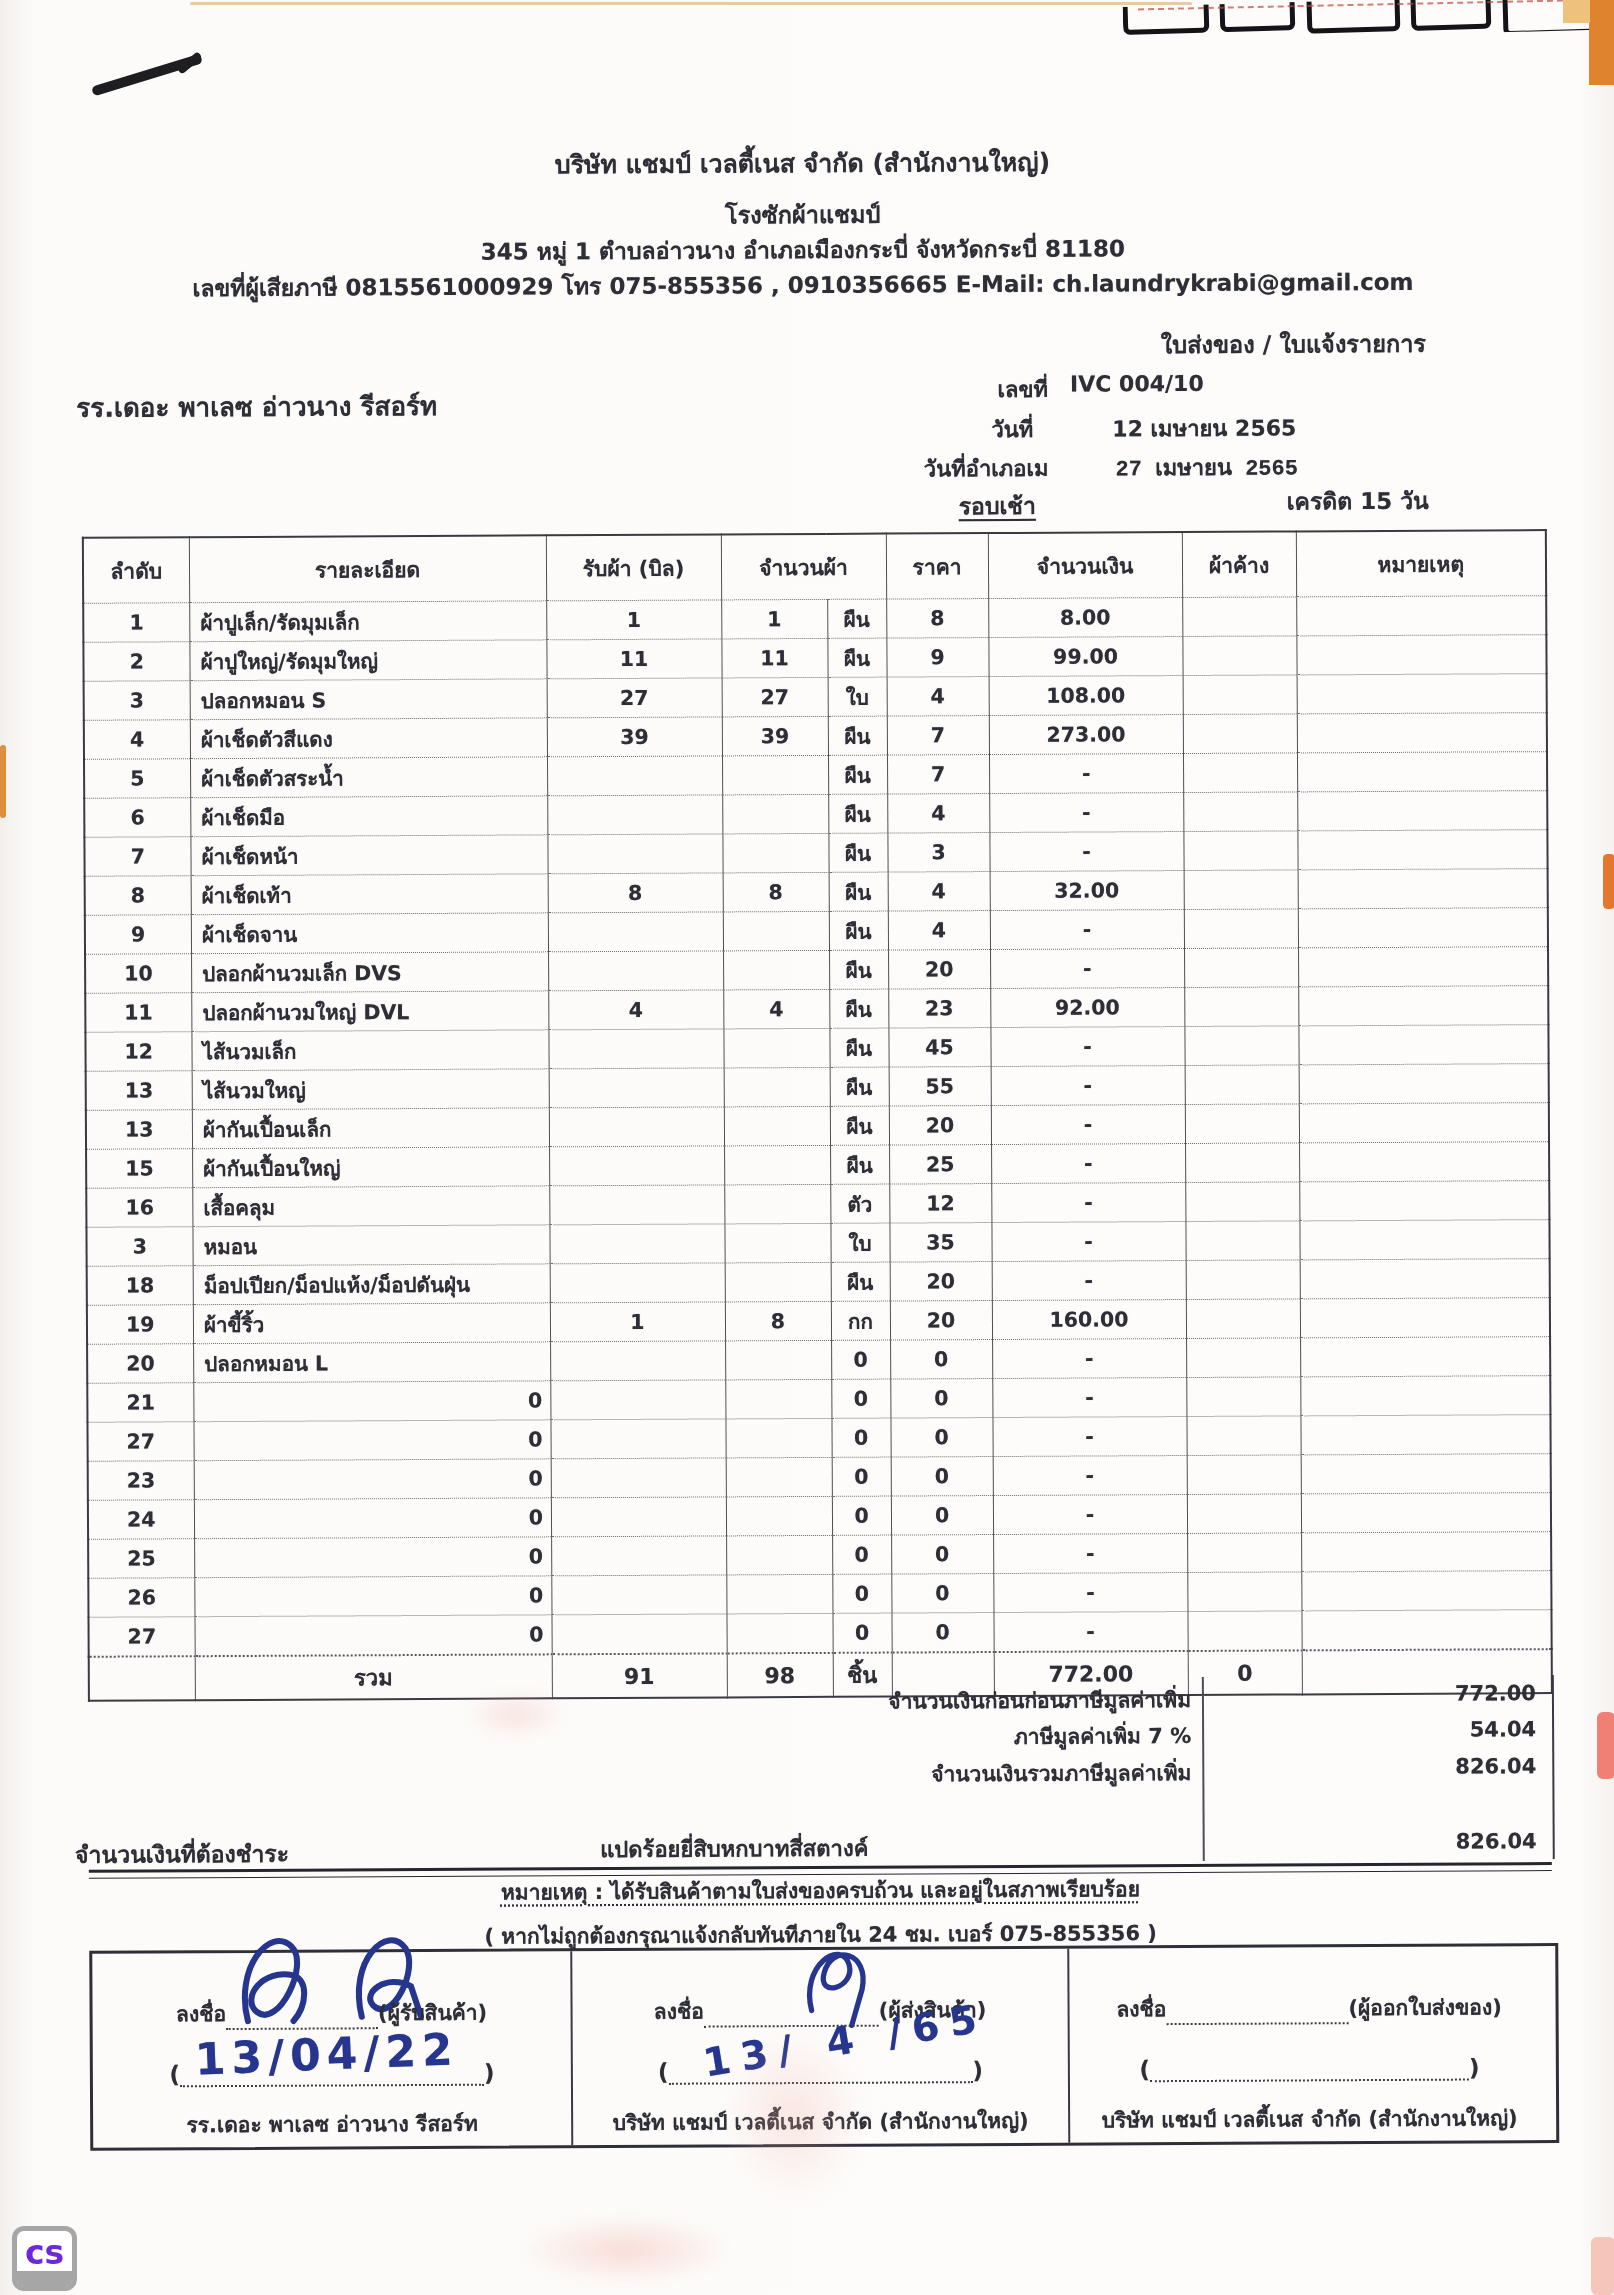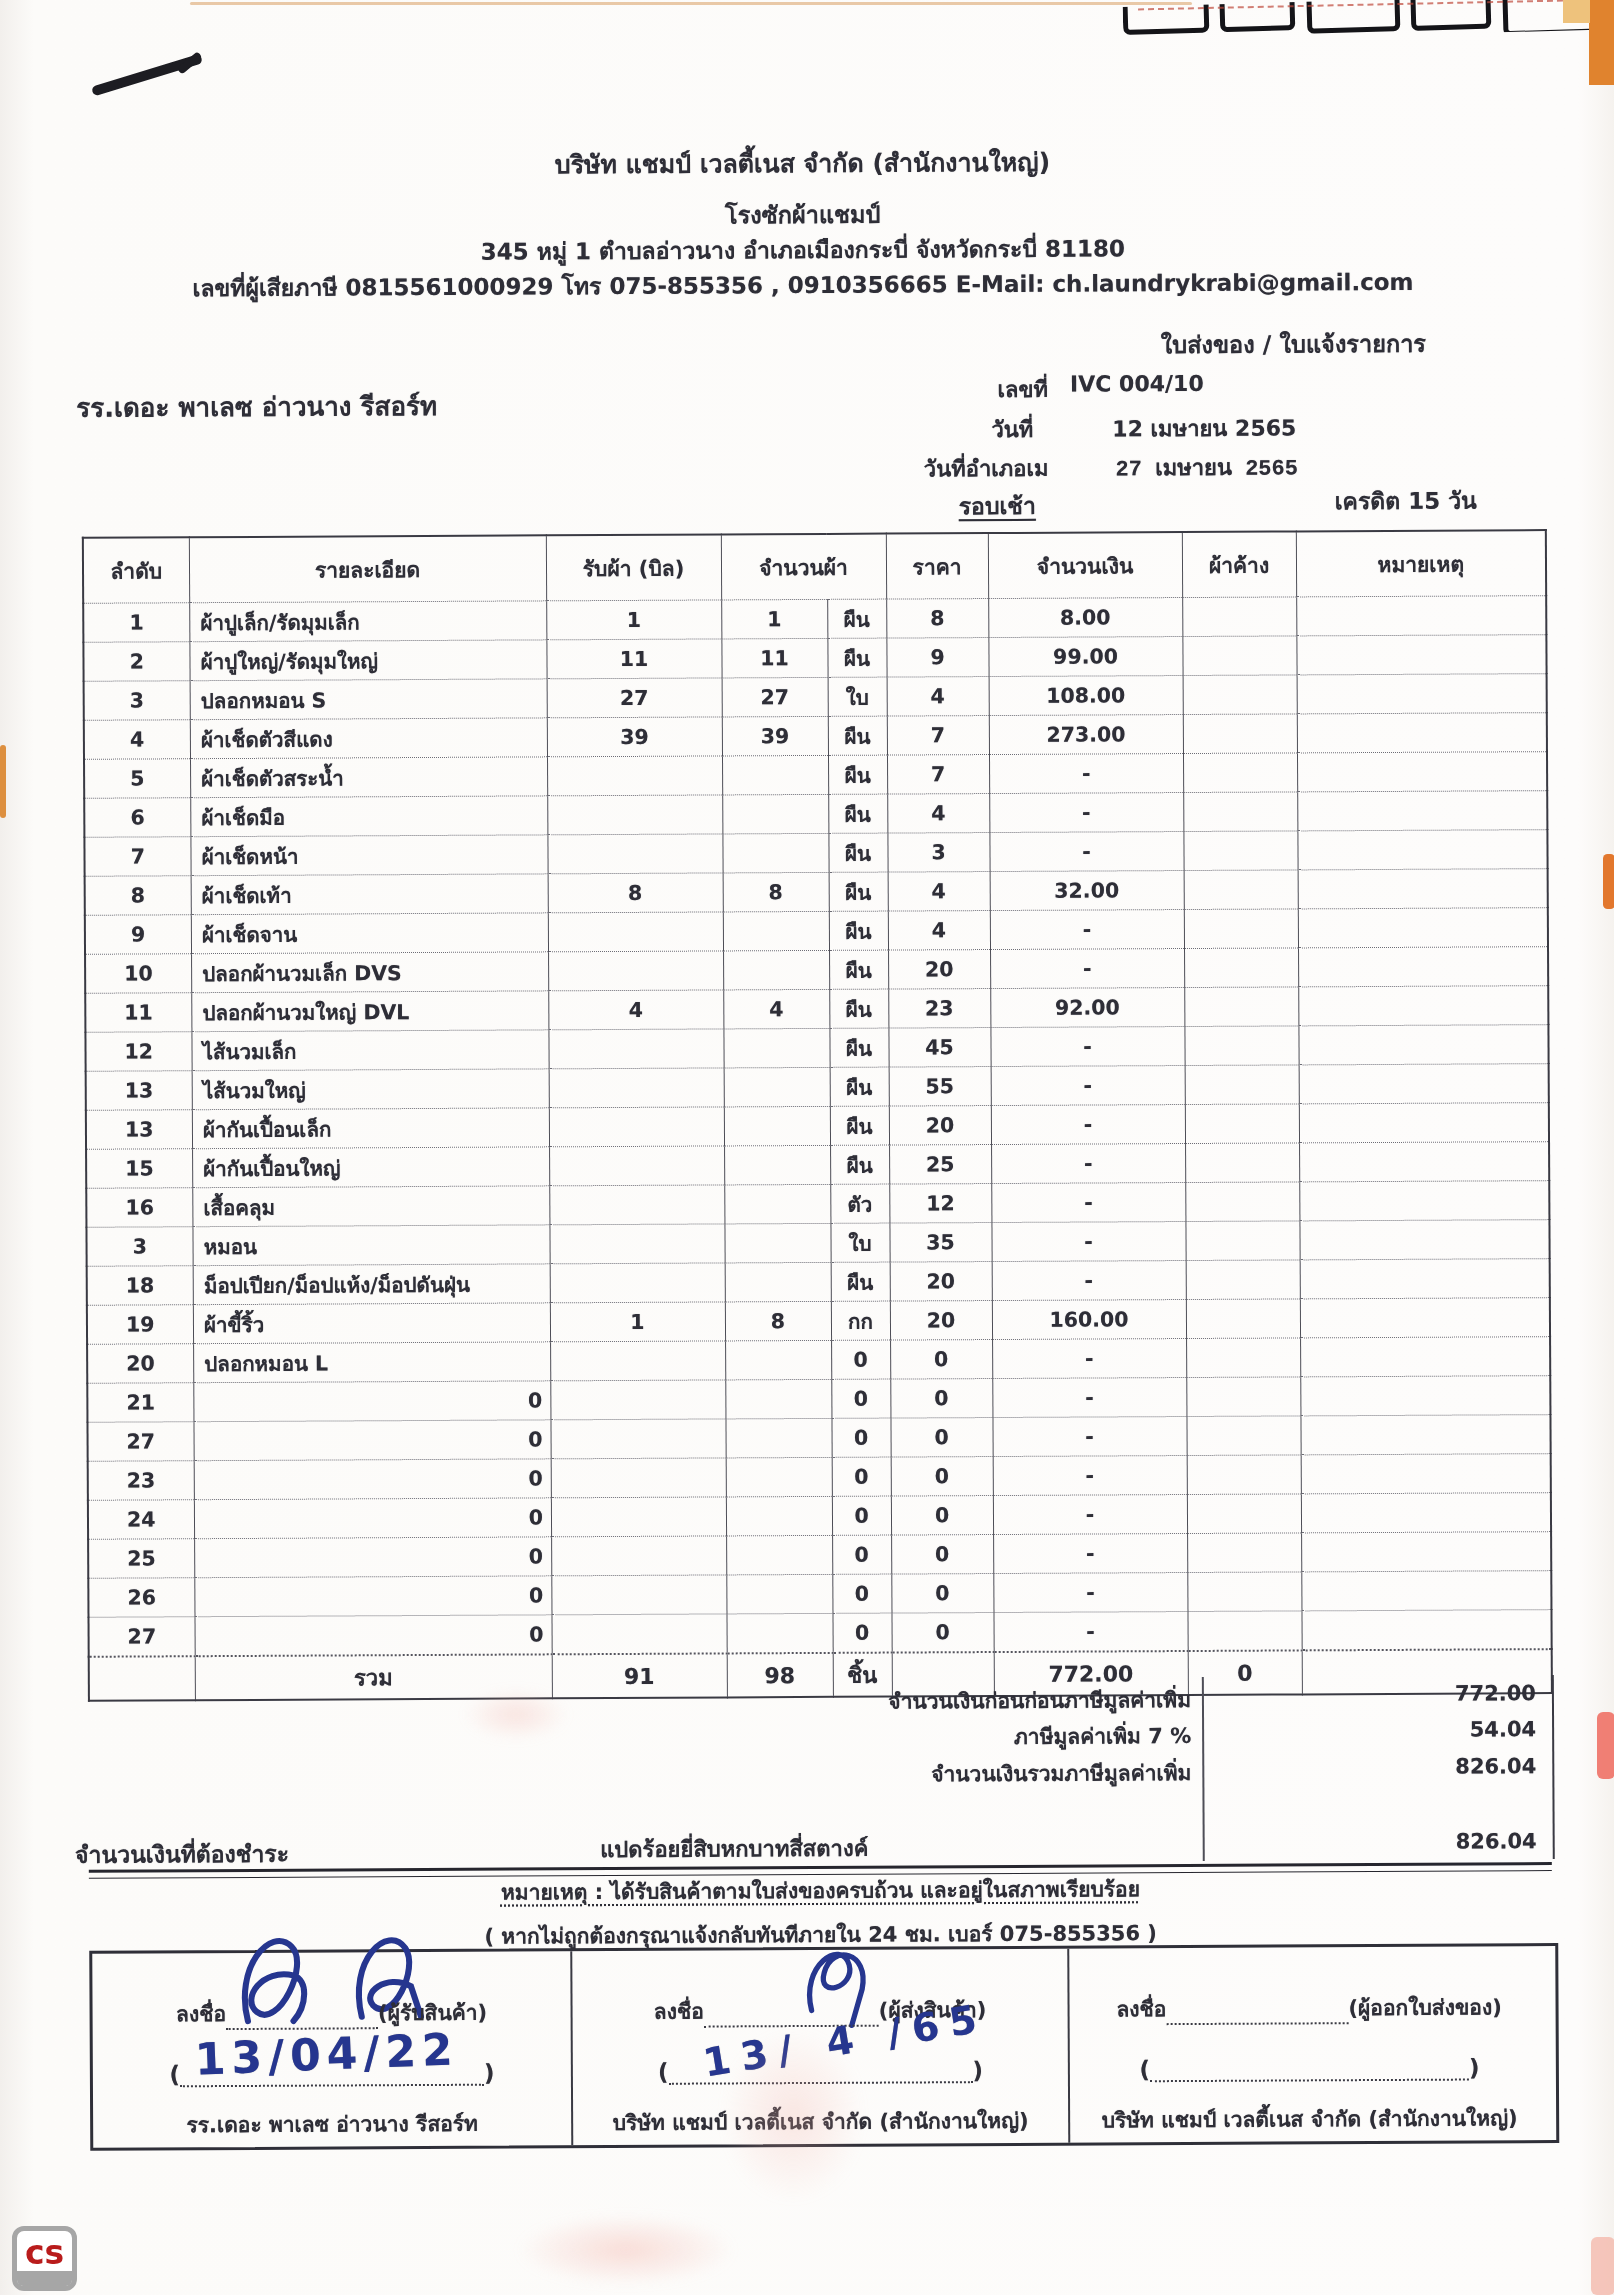--- a/index.html
+++ b/index.html
@@ -19,21 +19,21 @@
   .h-company{top:143px;font-size:25px;}
   .h-brand{top:196px;font-size:23.5px;}
   .h-address{top:232px;font-size:23px;}
   .h-contact{top:267px;font-size:23px;}
   .doc-title{position:absolute;left:1138px;top:328px;width:319px;text-align:center;font-size:23.5px;font-weight:700;}
   .info-row{position:absolute;font-size:22px;font-weight:700;}
   .info-label{position:absolute;right:0;top:0;text-align:right;white-space:nowrap;}
   .info-value{position:absolute;left:23px;top:0;white-space:nowrap;}
   .customer{position:absolute;left:80px;top:383px;font-size:26px;font-weight:700;}
   .round{position:absolute;left:962px;top:489px;font-size:23px;font-weight:700;text-decoration:underline;text-underline-offset:4.6px;}
-  .credit{position:absolute;left:1290px;top:486px;font-size:23px;font-weight:700;margin-left:48px;}
+  .credit{position:absolute;left:1290px;top:486px;font-size:23px;font-weight:700;}
   
   .doc-table{
     position:absolute;left:85px;top:533px;width:1463px;
     border-collapse:collapse;table-layout:fixed;
     font-size:20.5px;color:#2e2e37;
   }
   .doc-table th,.doc-table td{
     border-left:1.5px solid #4e4e57;border-right:1.5px solid #4e4e57;
     border-top:1.5px dotted #6d6d76;border-bottom:1.5px dotted #6d6d76;
     padding:0 6px;overflow:hidden;white-space:nowrap;
@@ -86,21 +86,21 @@
   .top-rects{left:1123px;top:0;width:492px;height:36px;overflow:hidden;transform:rotate(-1.6deg);}
   .top-rects span{display:inline-block;border:5.3px solid #141418;border-radius:6.8px;background:transparent;margin-right:7.6px;vertical-align:top;}
   .red-scribble{left:1138px;top:3.8px;width:425px;height:0;border-top:2.3px dashed #bf4a3c;transform:rotate(-1.2deg);opacity:.7;}
   .smudge{filter:blur(5.3px);border-radius:50%;}
   .smudge1{left:516px;top:2214px;width:220px;height:72px;background:radial-gradient(rgba(243,176,165,.4),rgba(243,176,165,0) 70%);}
   .smudge2{left:721px;top:2028px;width:144px;height:175px;background:radial-gradient(rgba(243,176,165,.28),rgba(243,176,165,0) 70%);}
   .smudge3{left:463px;top:1688px;width:106px;height:53px;background:radial-gradient(rgba(243,176,165,.3),rgba(243,176,165,0) 70%);}
   
   .cam-footer{position:absolute;left:12px;top:2226px;display:flex;align-items:center;}
   .cs-logo{position:relative;width:65px;height:65px;border:5.3px solid #a6a6a6;border-radius:12px;background:#fff;box-sizing:border-box;}
-  .cs-logo .cs-text{position:absolute;left:0;top:1.5px;width:100%;text-align:center;font-size:33px;font-weight:700;color:#b91c1c;}
+  .cs-logo .cs-text{position:absolute;left:0;top:1.5px;width:100%;text-align:center;font-size:33px;font-weight:700;color:#6d28d9;}
   .cs-logo .cs-strip{position:absolute;left:0;bottom:0;width:100%;height:15px;background:#a6a6a6;border-radius:0 0 6px 6px;}
   .cam-text{margin-left:20px;font-size:42px;color:#b6b6b6;font-weight:500;letter-spacing:0.8px;}
 </style>
 </head>
 <body>
 
 <div id="paper">
 
   <div class="tilt ink">
 

